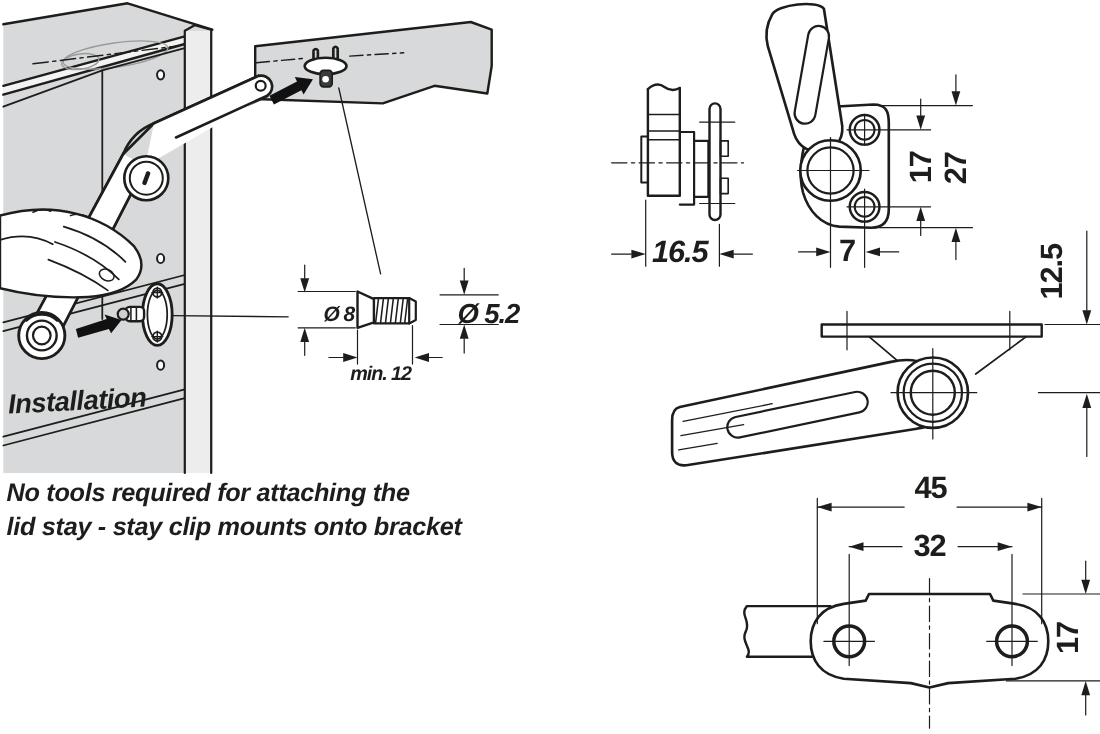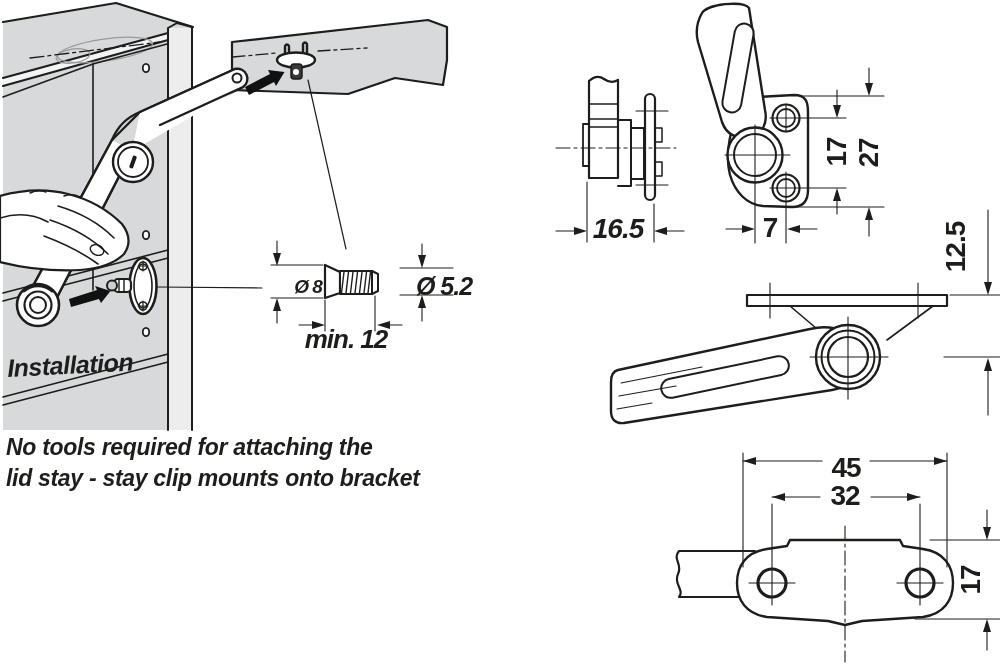--- a/index.html
+++ b/index.html
@@ -237,29 +237,29 @@
       <path d="M987,510 L987,527" stroke-width="1.1"></path>
       <polygon points="987,540 983,527 991,527" fill="#1d1d1b" stroke="none"></polygon>
       <path d="M987,632 L987,650" stroke-width="1.1"></path>
       <polygon points="987,619 983,632 991,632" fill="#1d1d1b" stroke="none"></polygon>
     </g>
   </g>
 </svg>
 
 <span class="lbl it" style="left:291px;top:286px;font-size:19px;margin-left:17px;">Ø 8</span>
 <span class="lbl it" style="left:444px;top:286px;font-size:25px;">Ø 5.2</span>
-<span class="lbl it" style="left:346px;top:339px;font-size:26px;">min. 12</span>
+<span class="lbl it" style="left:346px;top:339px;font-size:18px;">min. 12</span>
 
 <span class="inst" style="left:8px;top:354px;">Installation</span>
 
 <span class="cap" style="left:6px;top:463px;">lid stay - stay clip mounts onto bracket</span>
 <span class="cap" style="left:6px;top:432px;">No tools required for attaching the</span>
 
 <span class="lbl" style="left:618px;top:229px;font-style:italic;">16.5</span>
 <span class="lbl" style="left:770px;top:228px;">7</span>
 <span class="lbl rot" style="left:837px;top:152px;">17</span>
 <span class="lbl rot" style="left:869px;top:153px;">27</span>
 <span class="lbl rot" style="left:956px;top:247px;">12.5</span>
-<span class="lbl" style="left:846px;top:468px;">45</span>
+<span class="lbl" style="left:846px;top:444px;">45</span>
 <span class="lbl" style="left:845px;top:496px;text-align:right;">32</span>
 <span class="lbl rot" style="left:971px;top:580px;">17</span>
 
 </div>
 
 </body></html>

